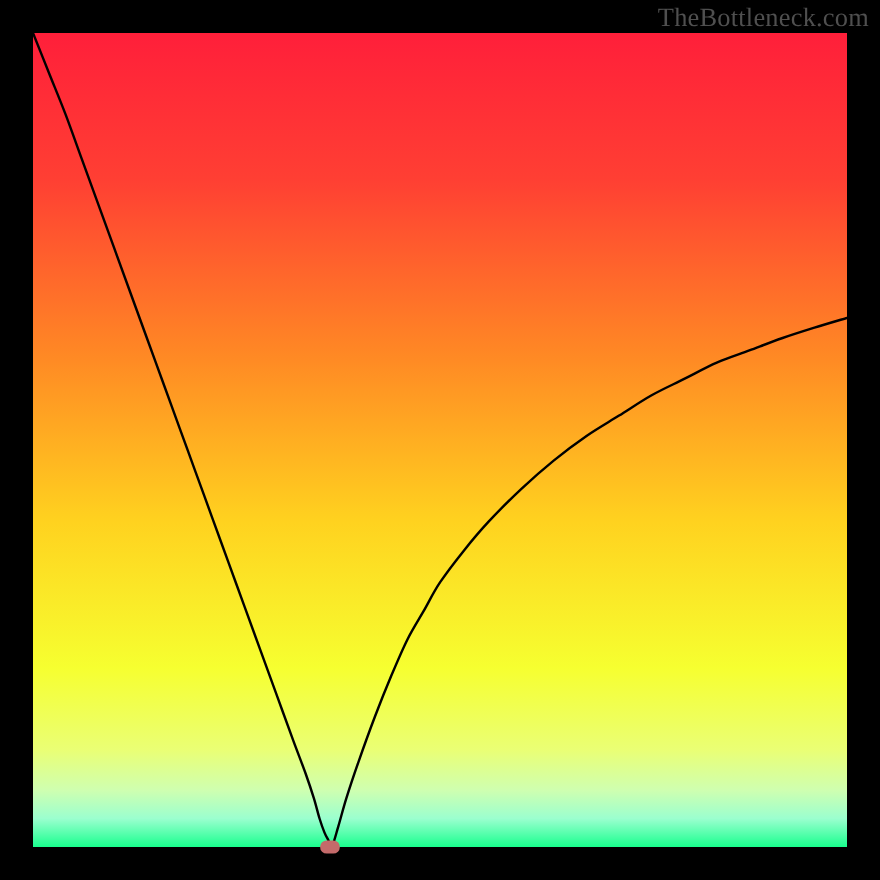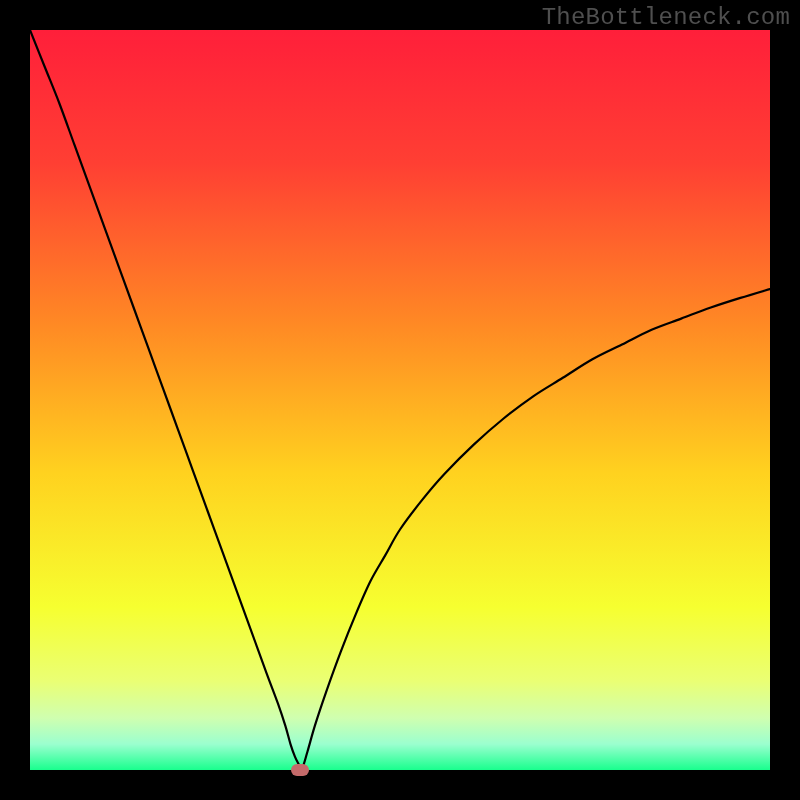--- a/index.html
+++ b/index.html
@@ -27,21 +27,21 @@
     height: 740px;
   }
   .watermark {
     position: absolute;
     top: 4px;
     right: 10px;
     color: #4f4f4f;
     font-size: 24px;
     font-weight: 500;
     letter-spacing: 0.2px;
-    font-family: Liberation Mono, monospace;
+    font-family: Liberation Serif, serif;
   }
   .marker {
     position: absolute;
     width: 18px;
     height: 12px;
     border-radius: 8px;
     transform: translate(-50%, -50%);
   }
 </style>
 </head>

